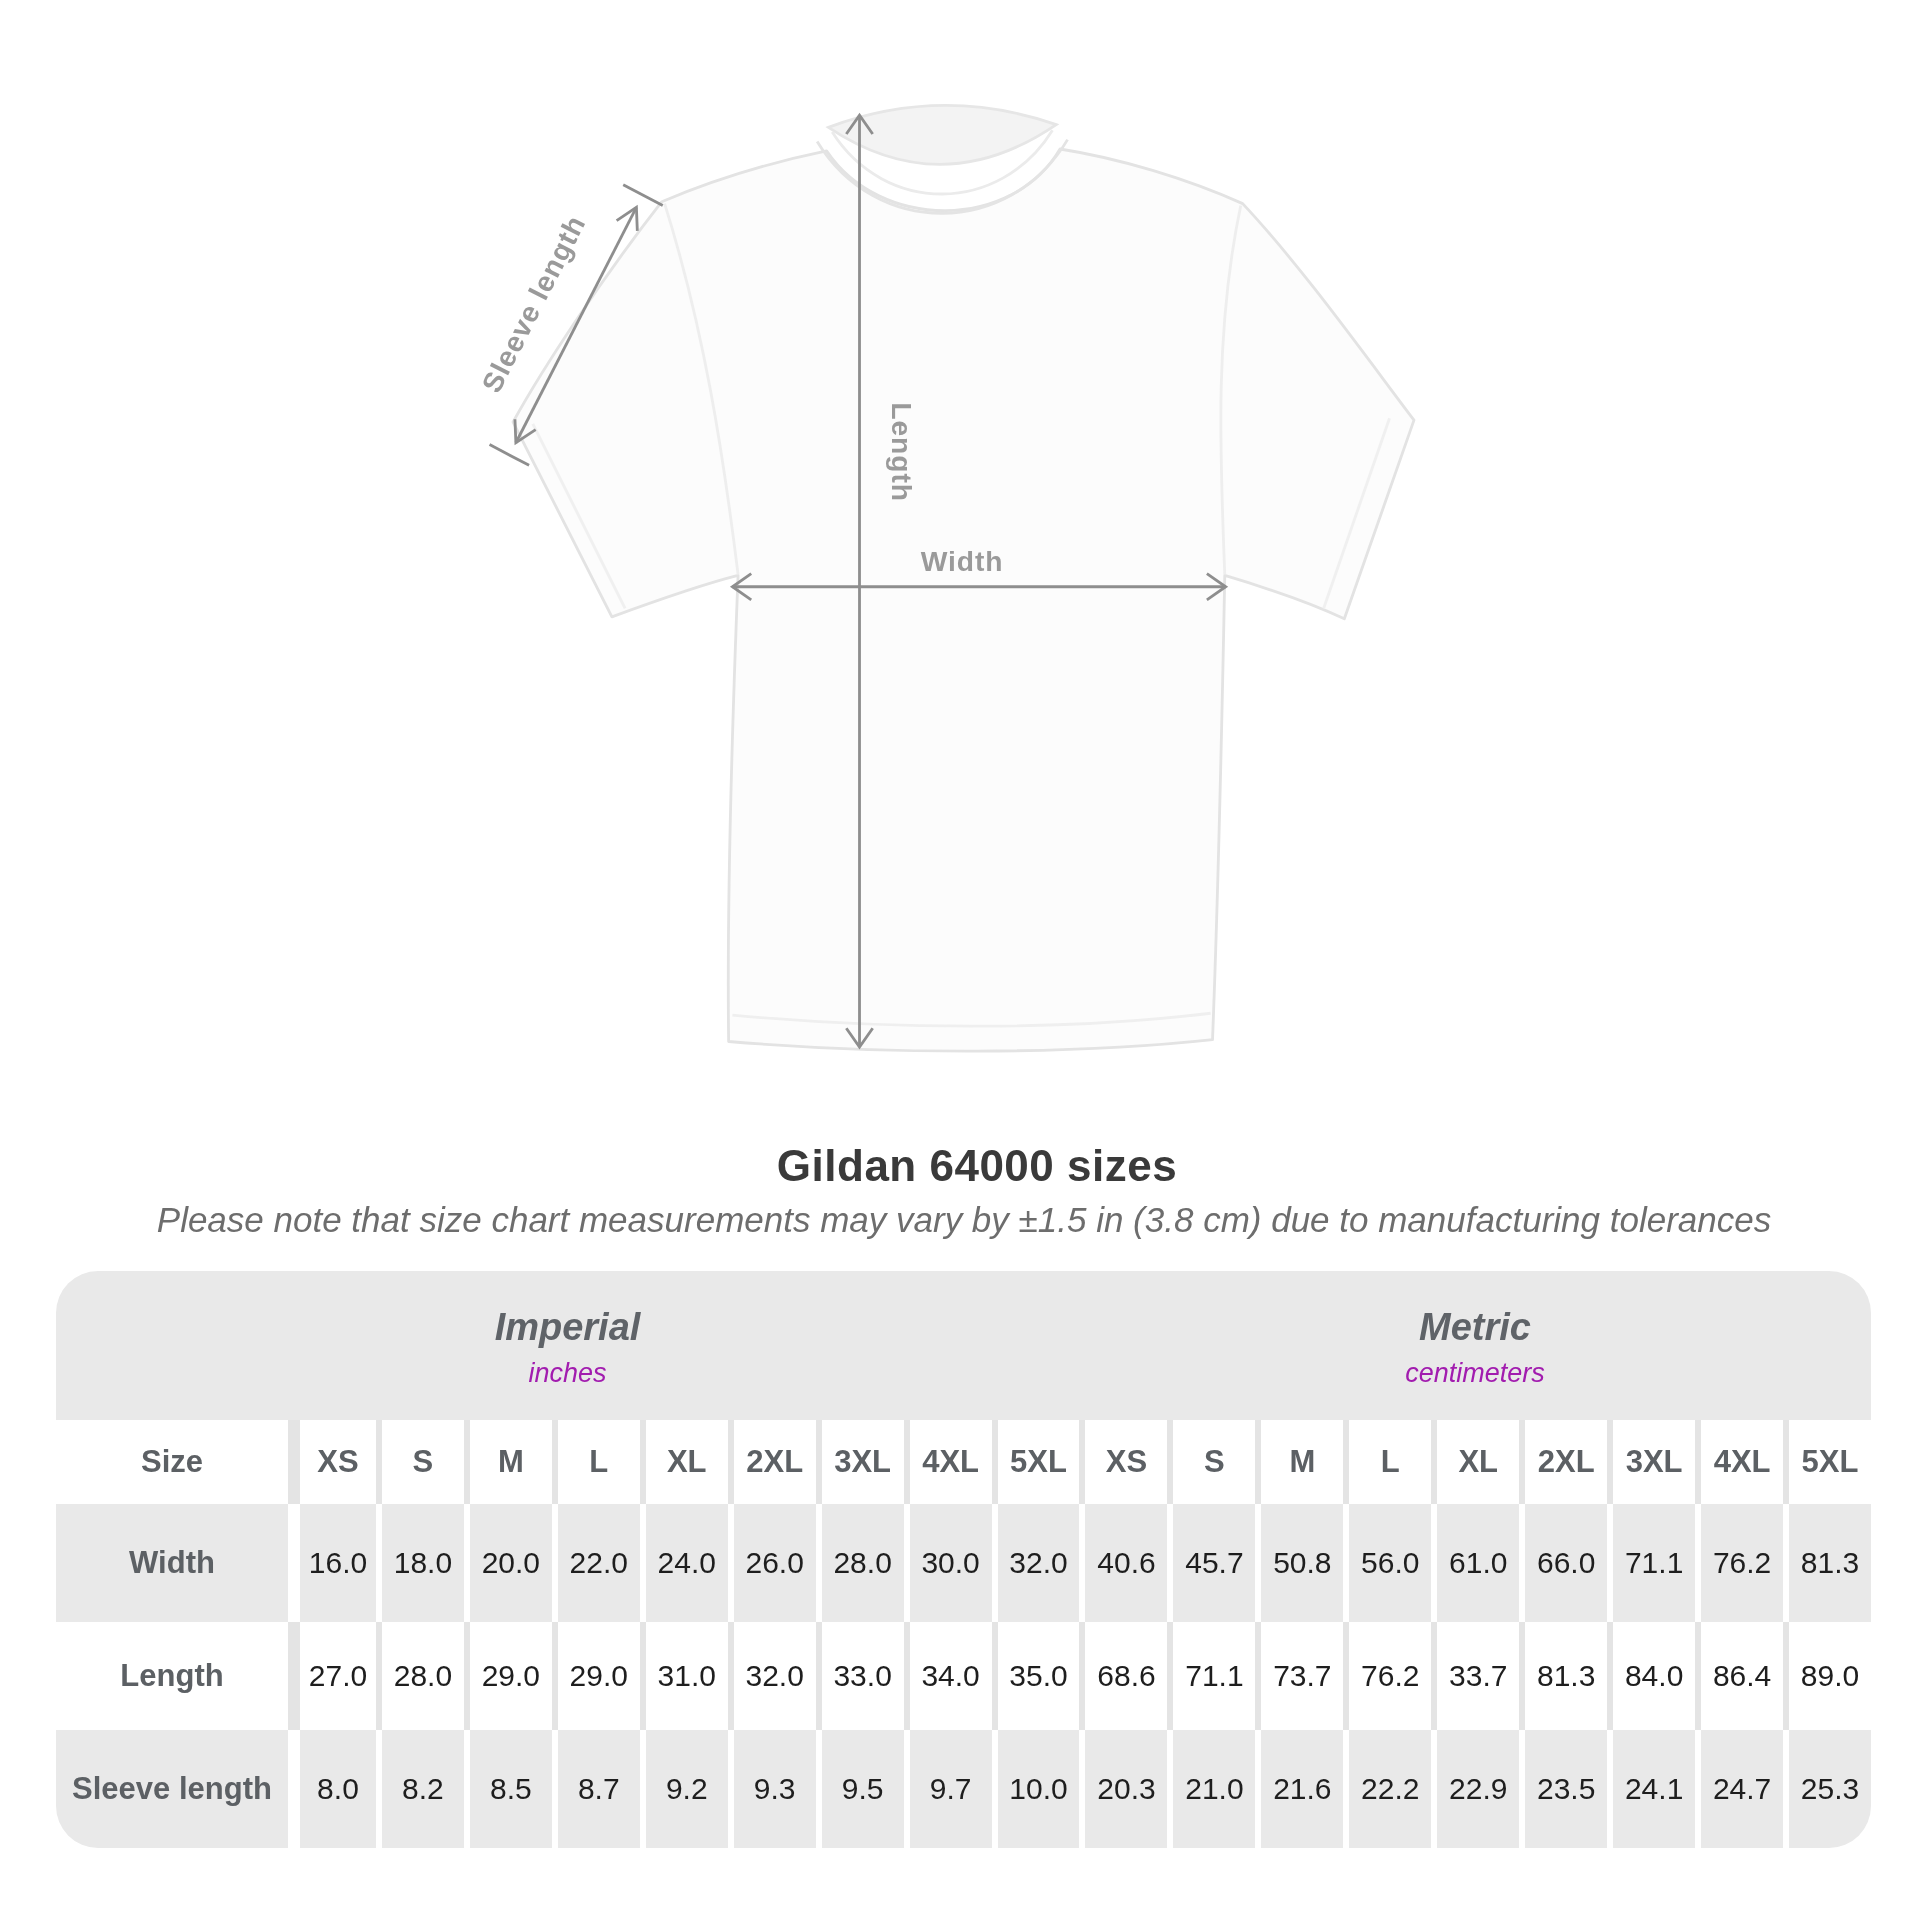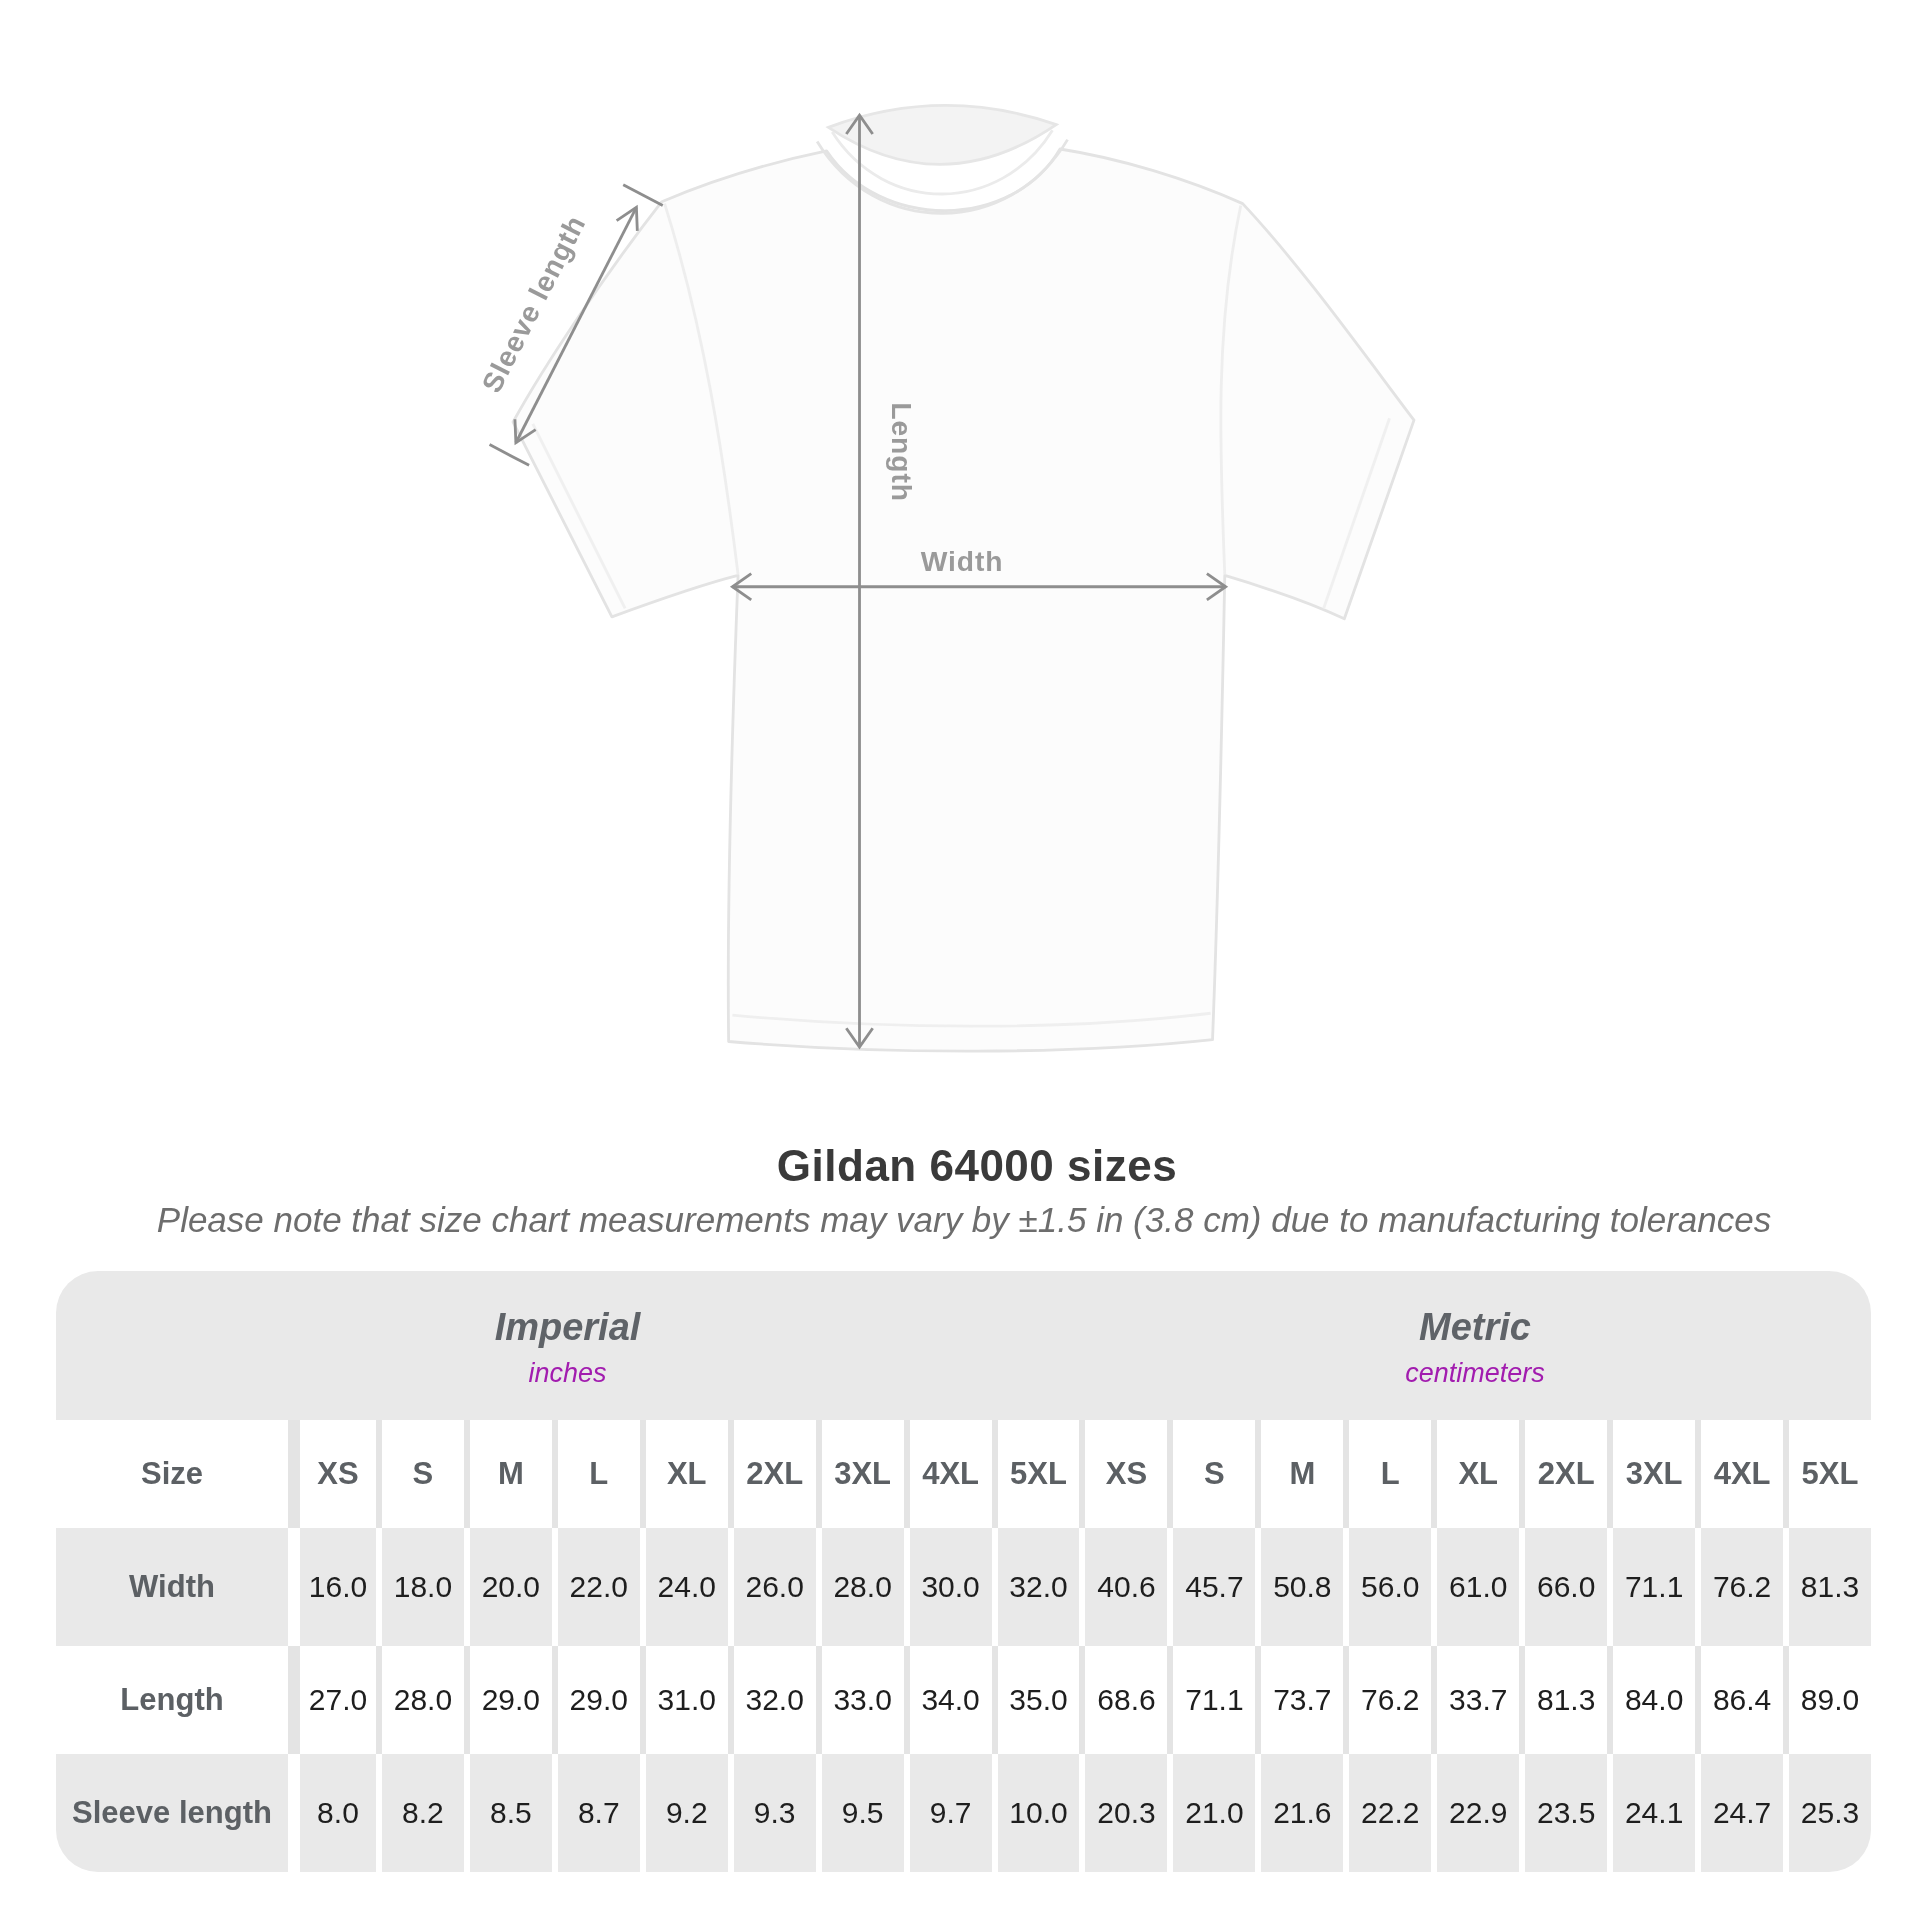--- a/index.html
+++ b/index.html
@@ -41,21 +41,21 @@
   .g-sub   { font-size:27px; font-style:italic; color:#a21caf; margin-top:9.4px; }
 
   .trow { display:grid; grid-template-columns:232px repeat(18, 1fr); }
   .trow .cell {
     display:flex; align-items:center; justify-content:center;
     border-left:6.6px solid var(--sep);
   }
   .trow .cell.fd { border-left-width:12.2px; }
   .trow .cell.lc { border-left:none; }
 
-  .r-head { height:108px; } .r-head .cell { --sep:#e4e4e4; background:#ffffff; }
+  .r-head { height:84px; } .r-head .cell { --sep:#e4e4e4; background:#ffffff; }
   .r1     { height:118px; } .r1 .cell     { --sep:#ffffff; background:#e9e9e9; }
   .r2     { height:108px; } .r2 .cell     { --sep:#e4e4e4; background:#ffffff; }
   .r3     { height:118px; } .r3 .cell     { --sep:#ffffff; background:#e9e9e9; }
   .r3 .cell.lc { border-bottom-left-radius:42px; }
   .r3 .cell:last-child { border-bottom-right-radius:42px; }
 
   .hc, .lc { font-weight:bold; color:#5c6064; font-size:31px; }
   .vc { font-size:30px; color:#1e1e1e; }
 </style>
 </head>

